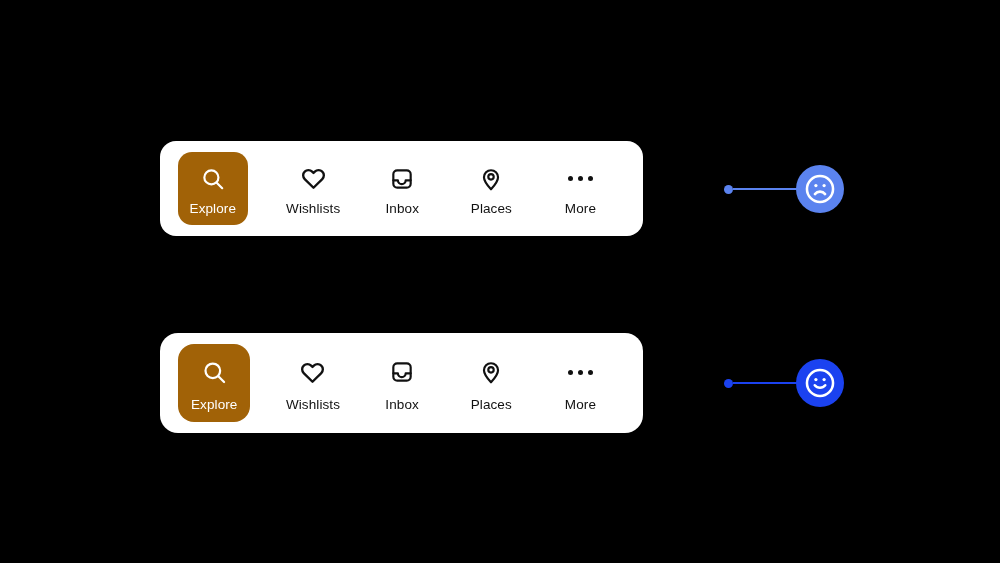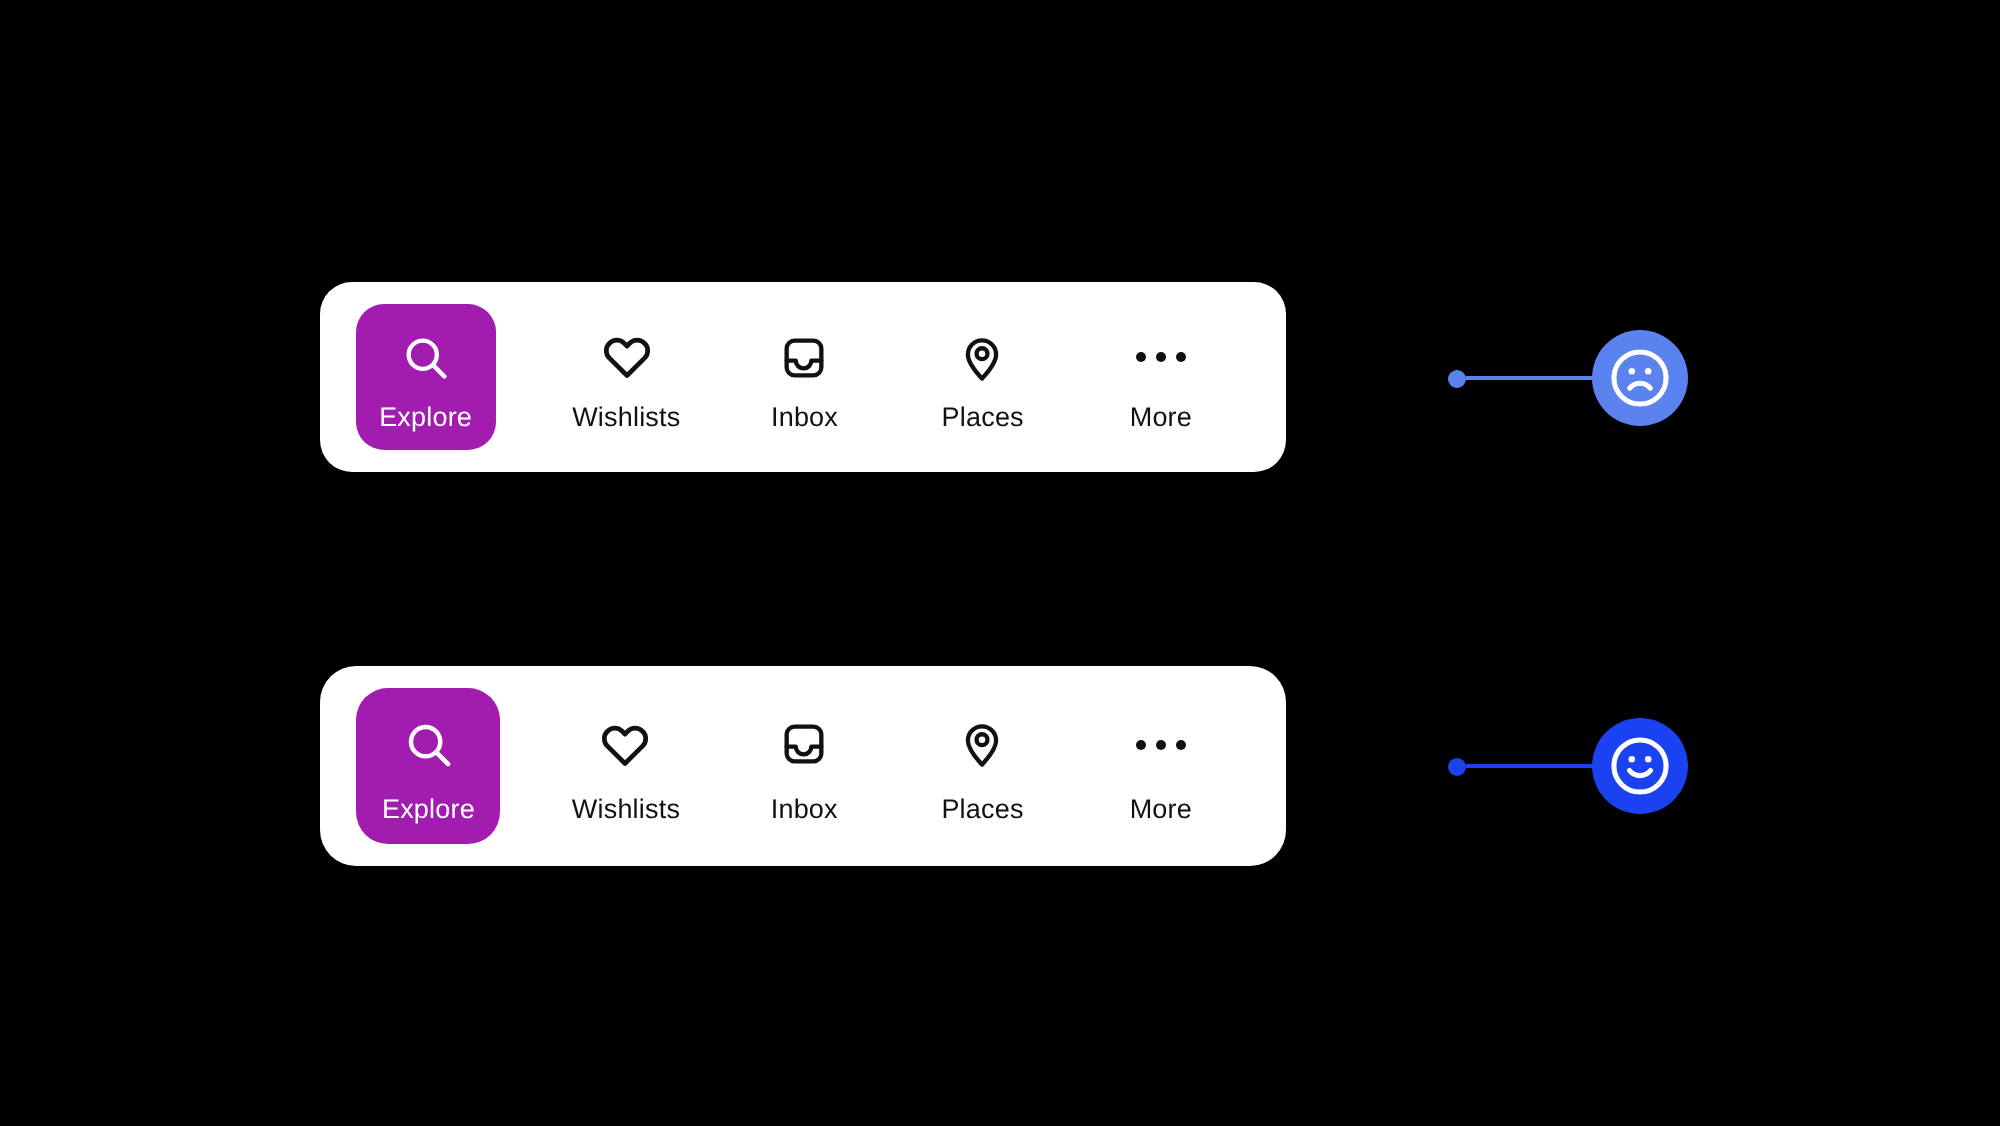--- a/index.html
+++ b/index.html
@@ -97,21 +97,21 @@
   }
   .variant-b .nav-item .nav-label {
     font-size: 13.5px;
     line-height: 1;
     color: #111111;
     letter-spacing: 0.1px;
   }
 
   
   .nav-item.active {
-    background: #a21caf;
+    background: #a16207;
     color: #ffffff;
   }
   .variant-a .nav-item.active {
     width: 75px;
     height: 73px;
     border-radius: 14px;
     margin-right: 21px;
   }
   .variant-b .nav-item.active {
     width: 78px;

